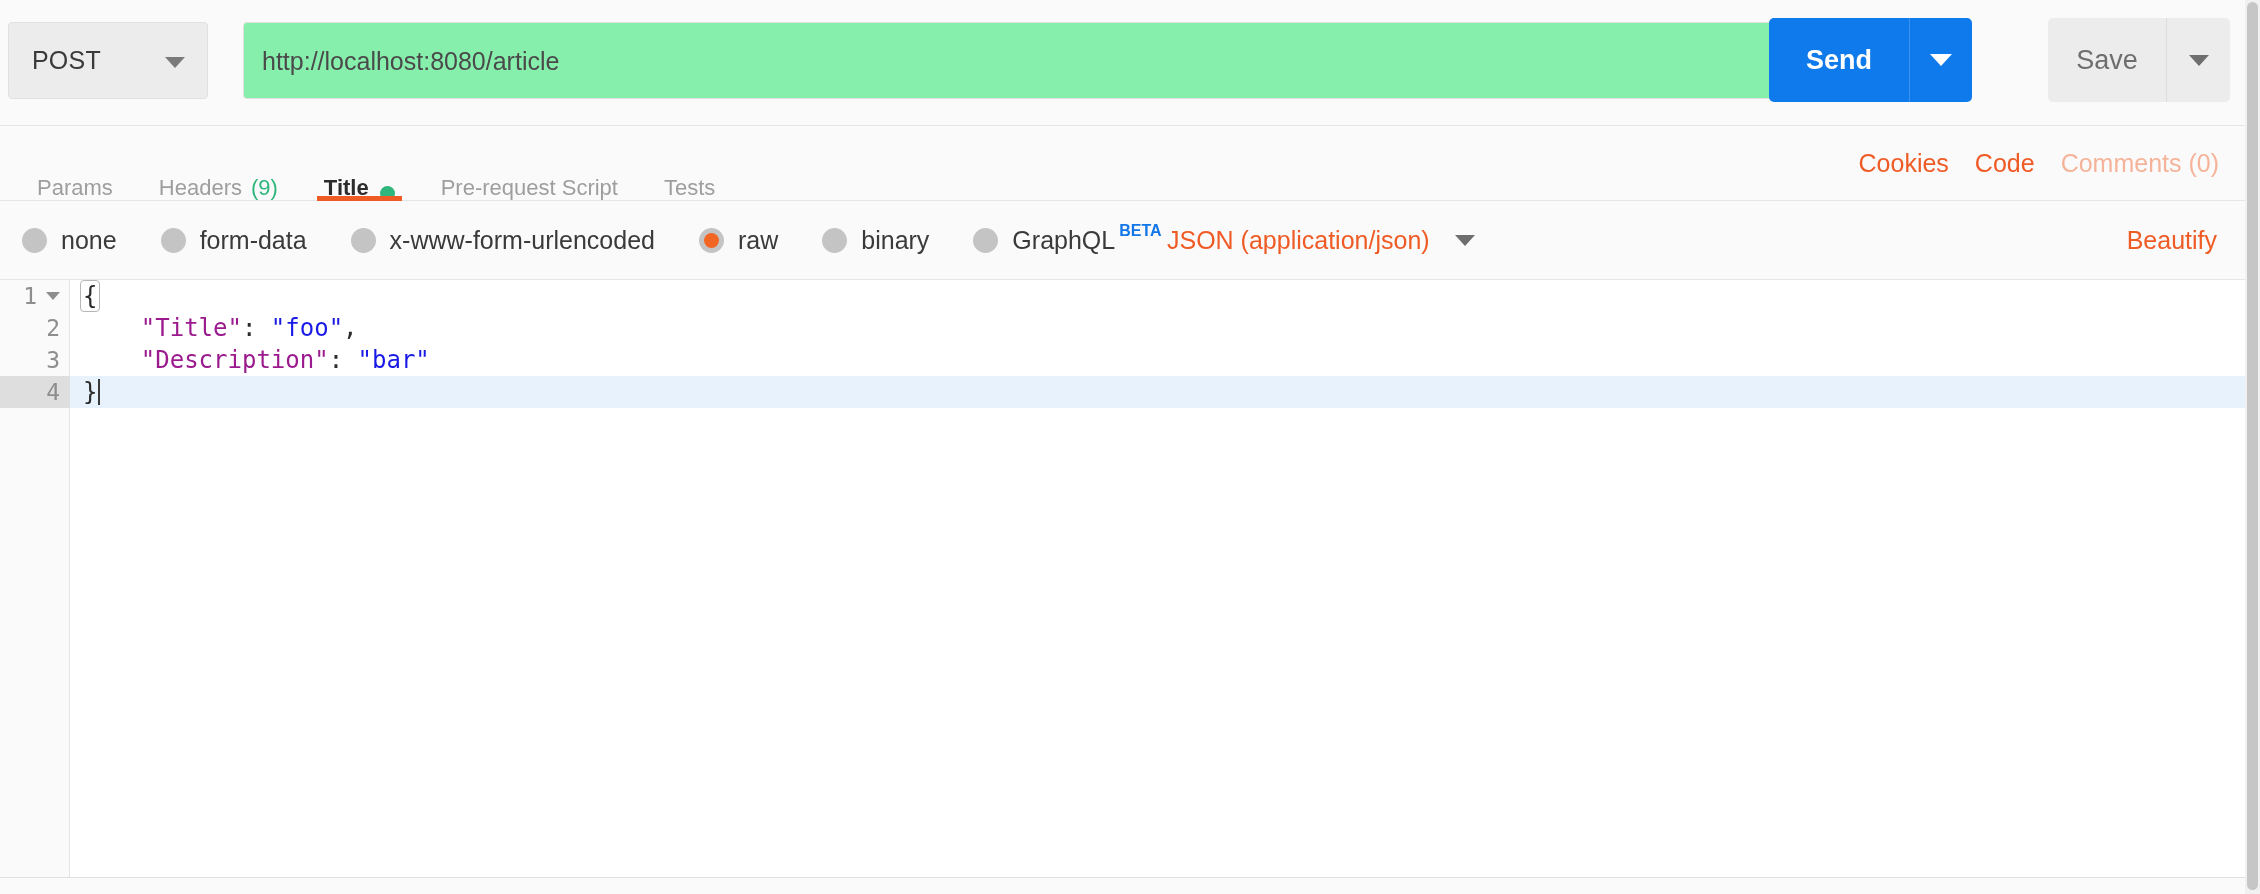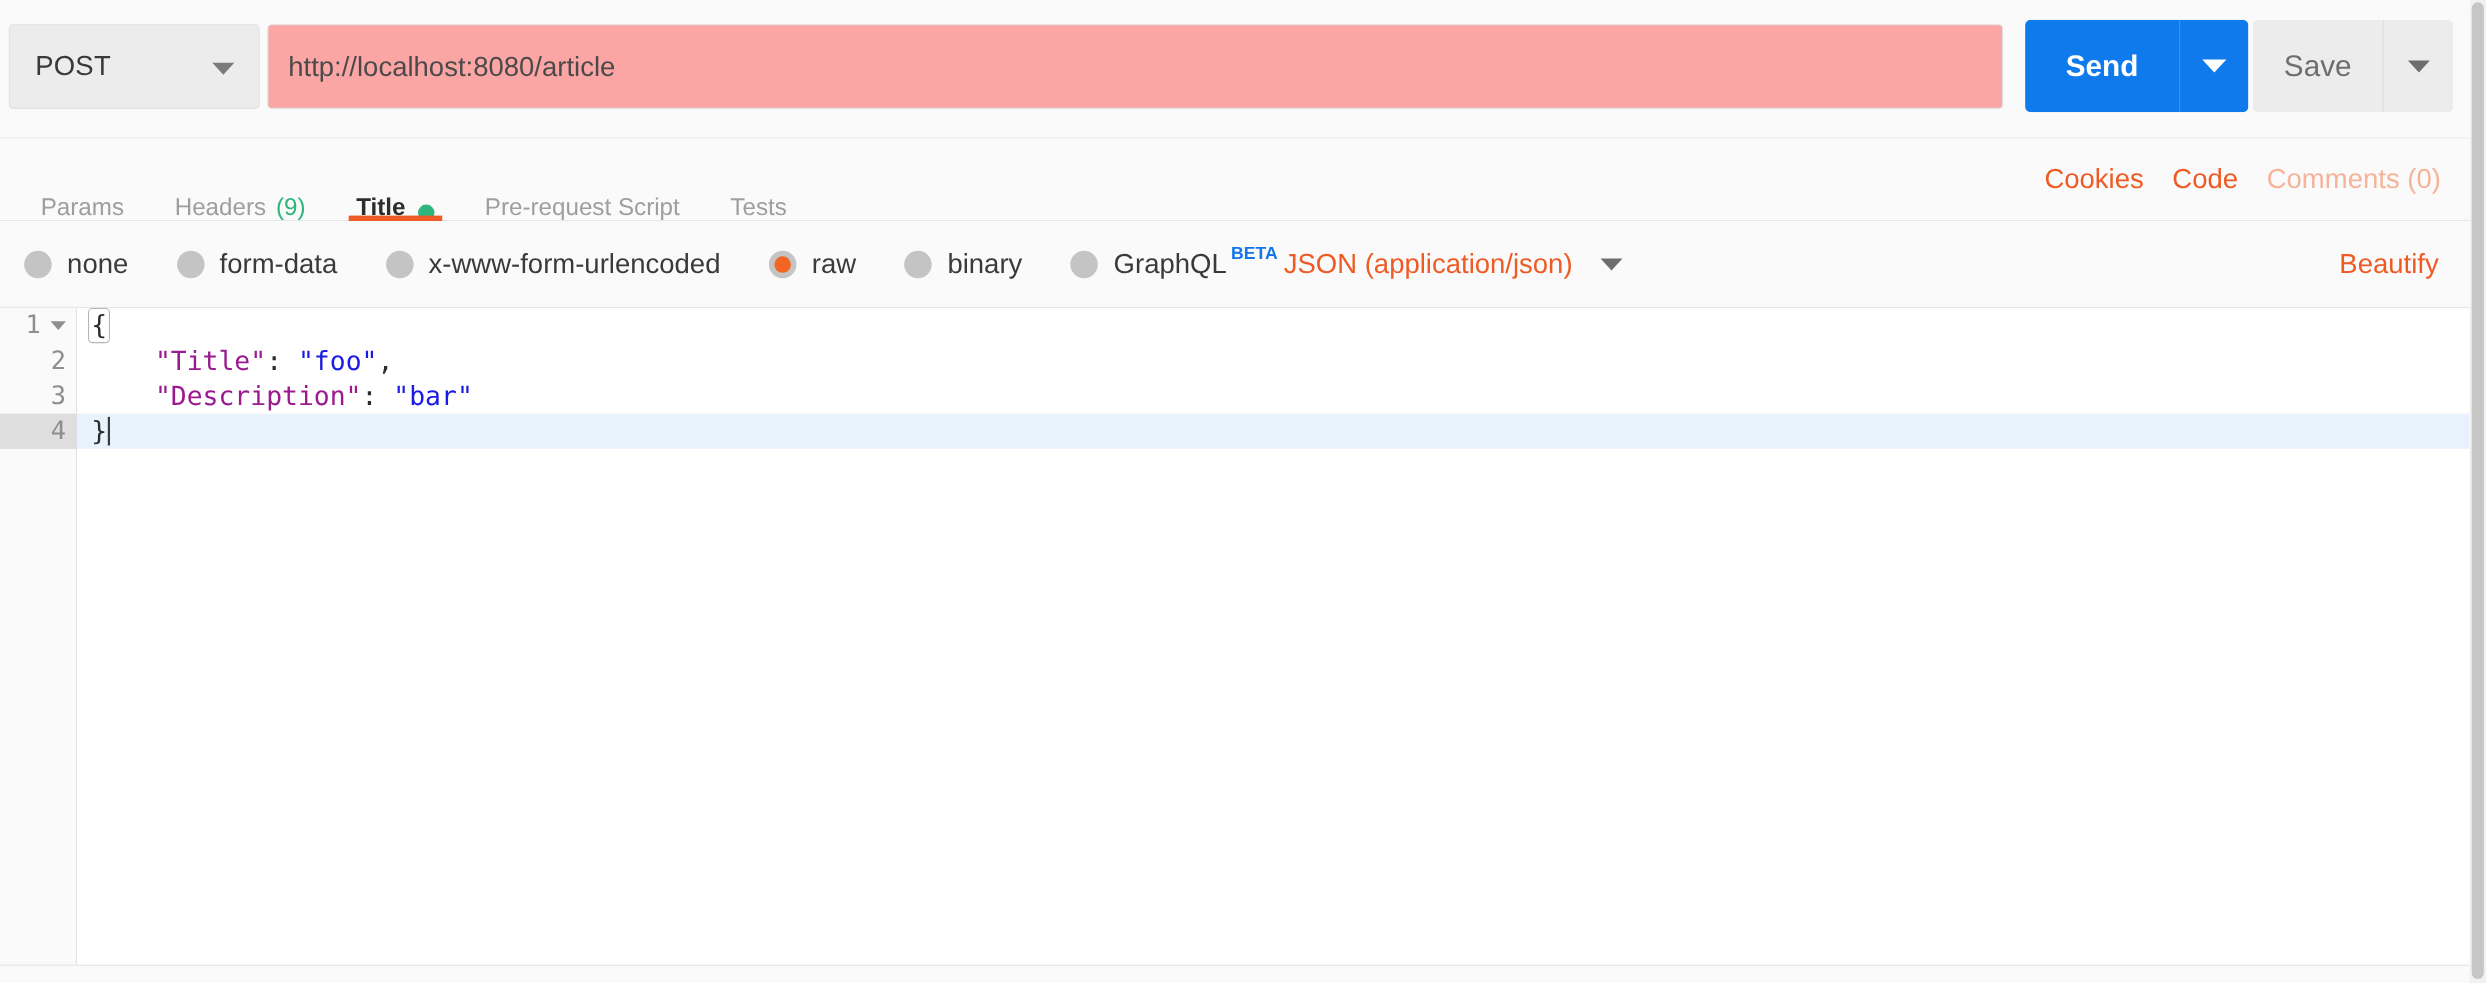--- a/index.html
+++ b/index.html
@@ -34,21 +34,21 @@
     height: 126px;
     background: #fafafa;
     border-bottom: 1px solid #e6e6e6;
     box-sizing: border-box;
   }
 
   .method-box {
     position: absolute;
     left: 8px;
     top: 22px;
-    width: 228px;
+    width: 200px;
     height: 77px;
     background: #ececec;
     border: 1px solid #e0e0e0;
     border-radius: 4px;
     box-sizing: border-box;
     cursor: pointer;
     text-decoration: underline;
   }
   .method-label {
     position: absolute;
@@ -69,38 +69,38 @@
     right: 22px;
     top: 34px;
   }
 
   .url-field {
     position: absolute;
     left: 243px;
     top: 22px;
     width: 1578px;
     height: 77px;
-    background: #fca5a5;
+    background: #86efac;
     border: 1px solid #e0e0e0;
     border-radius: 4px;
     box-sizing: border-box;
     cursor: text;
   }
   .url-text {
     position: absolute;
     left: 18px;
     top: 24px;
     font-size: 25px;
     color: #4a4a4a;
     white-space: nowrap;
   }
 
   .send-group {
     position: absolute;
-    left: 1841px;
+    left: 1769px;
     top: 18px;
     height: 84px;
     display: flex;
     border-radius: 5px;
     overflow: hidden;
   }
   .send-main {
     width: 140px;
     height: 84px;
     background: #0f7aeb;

